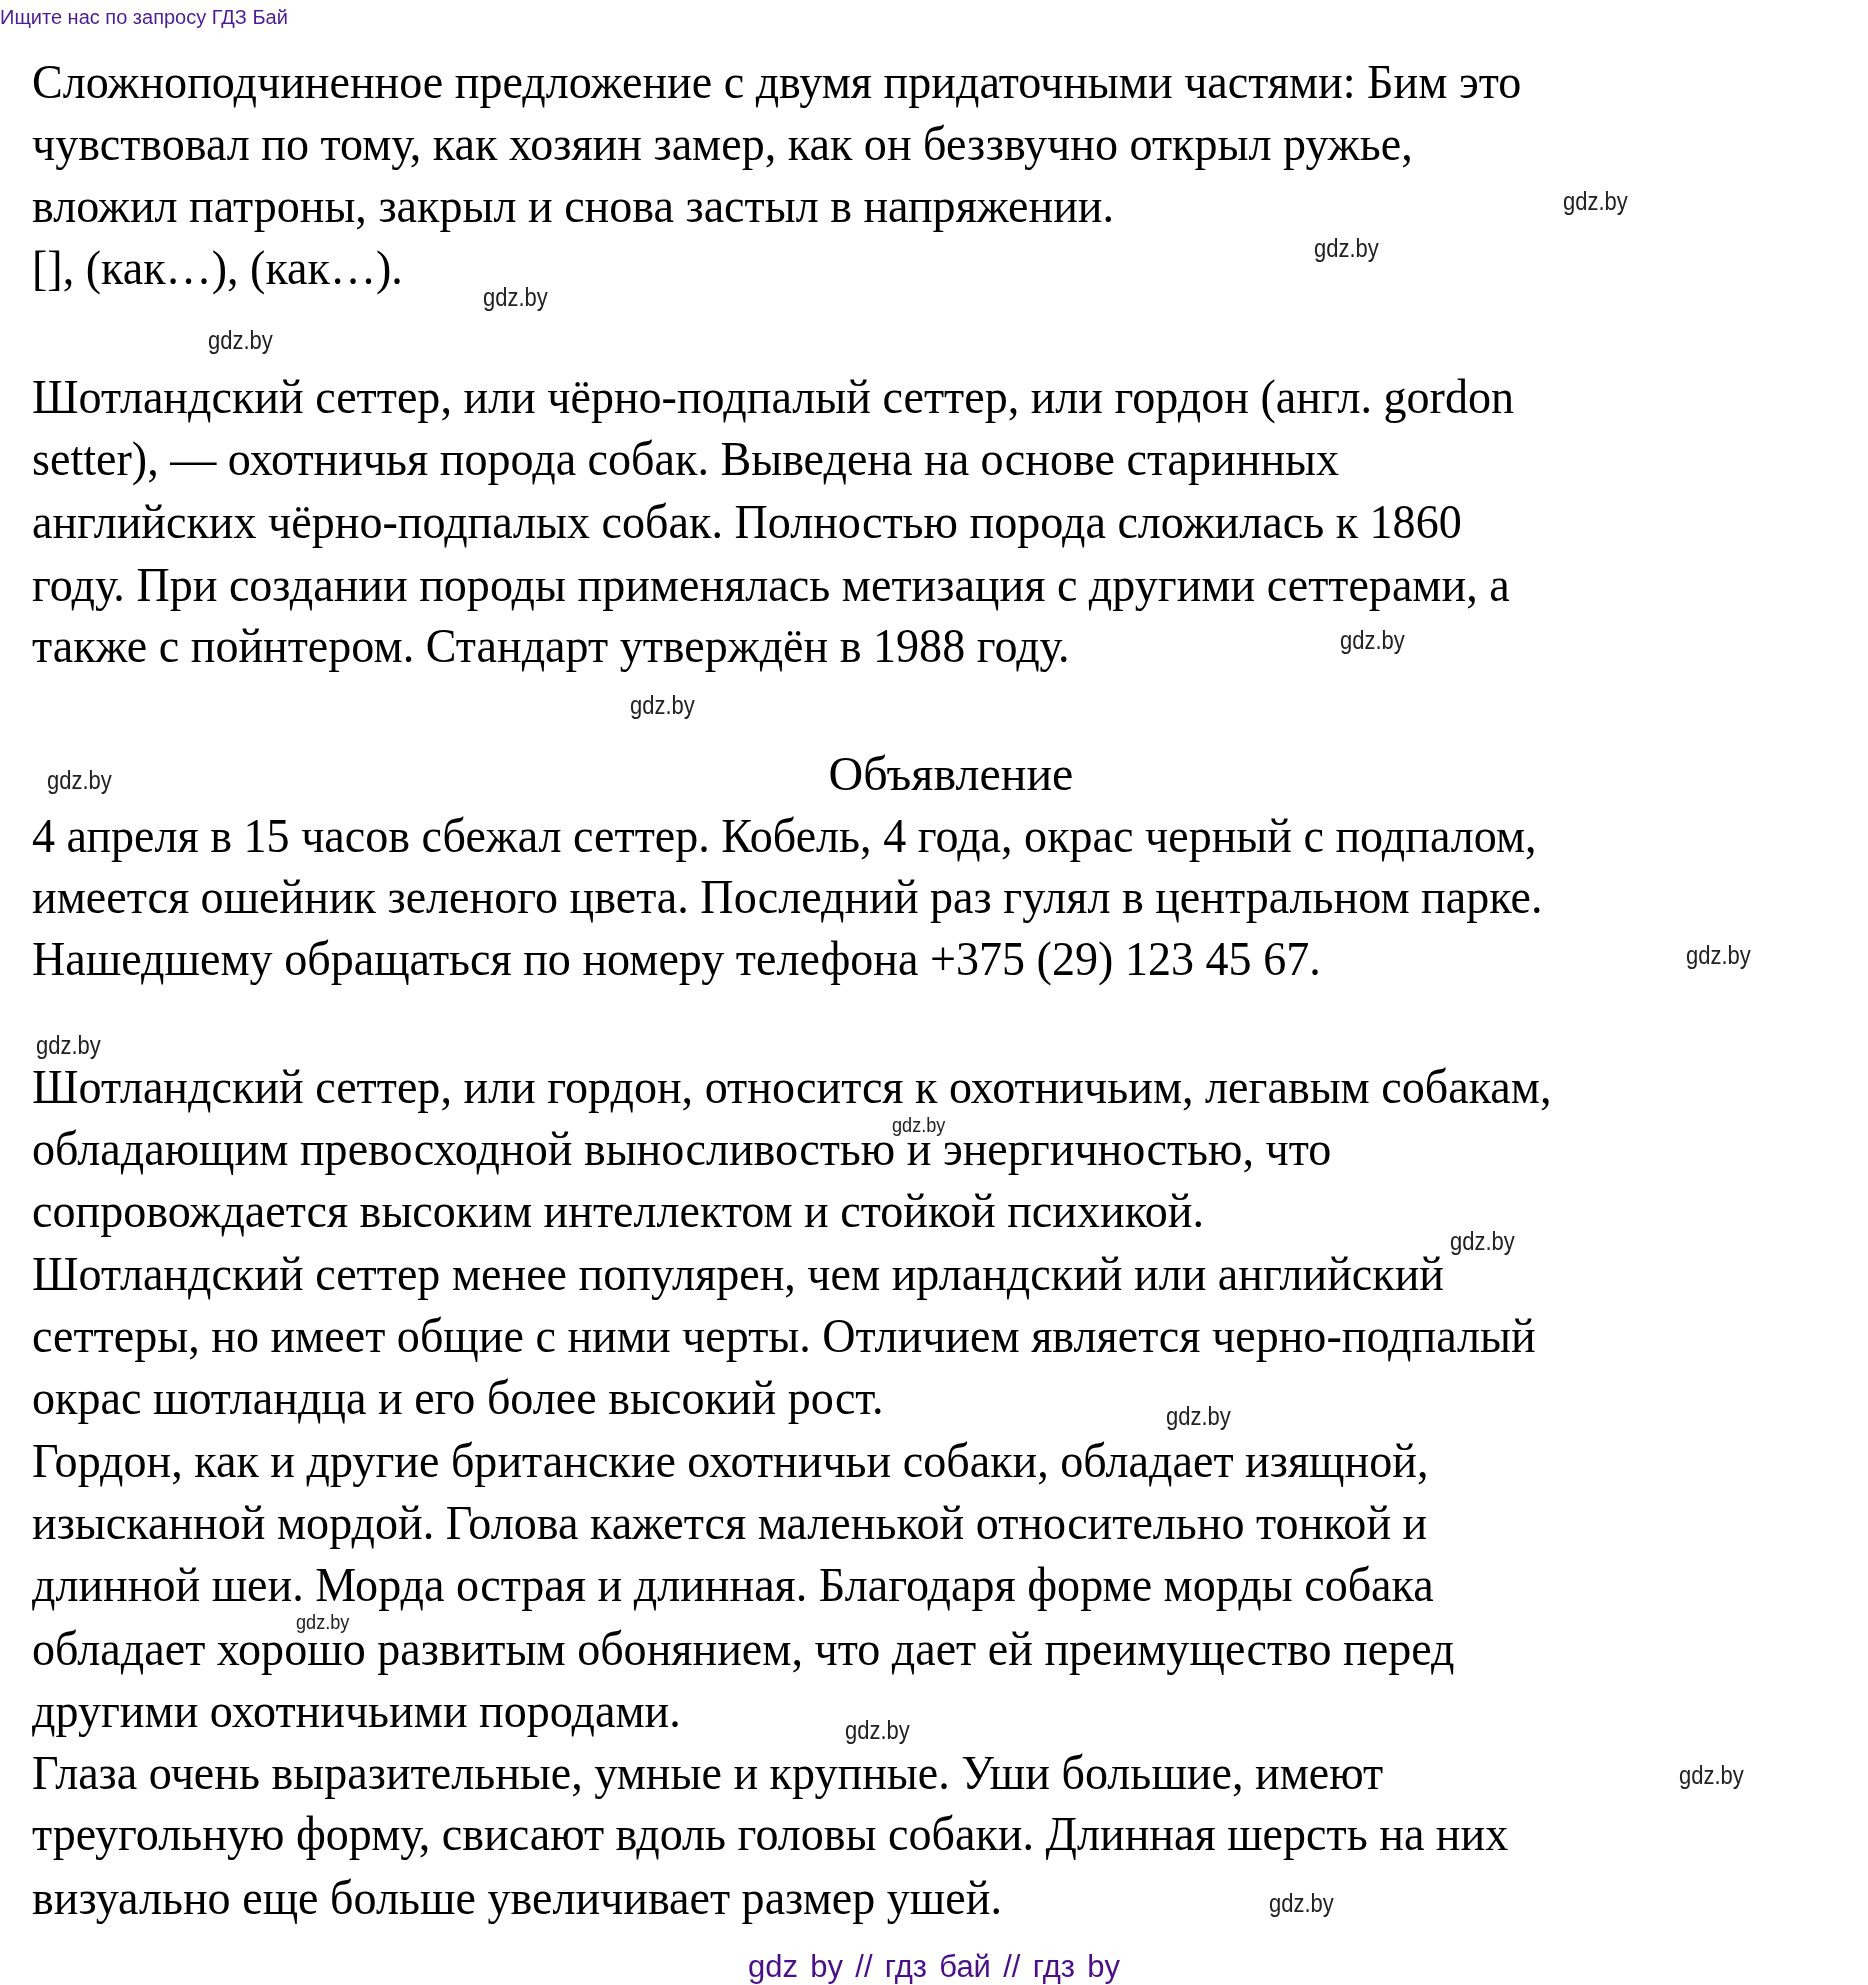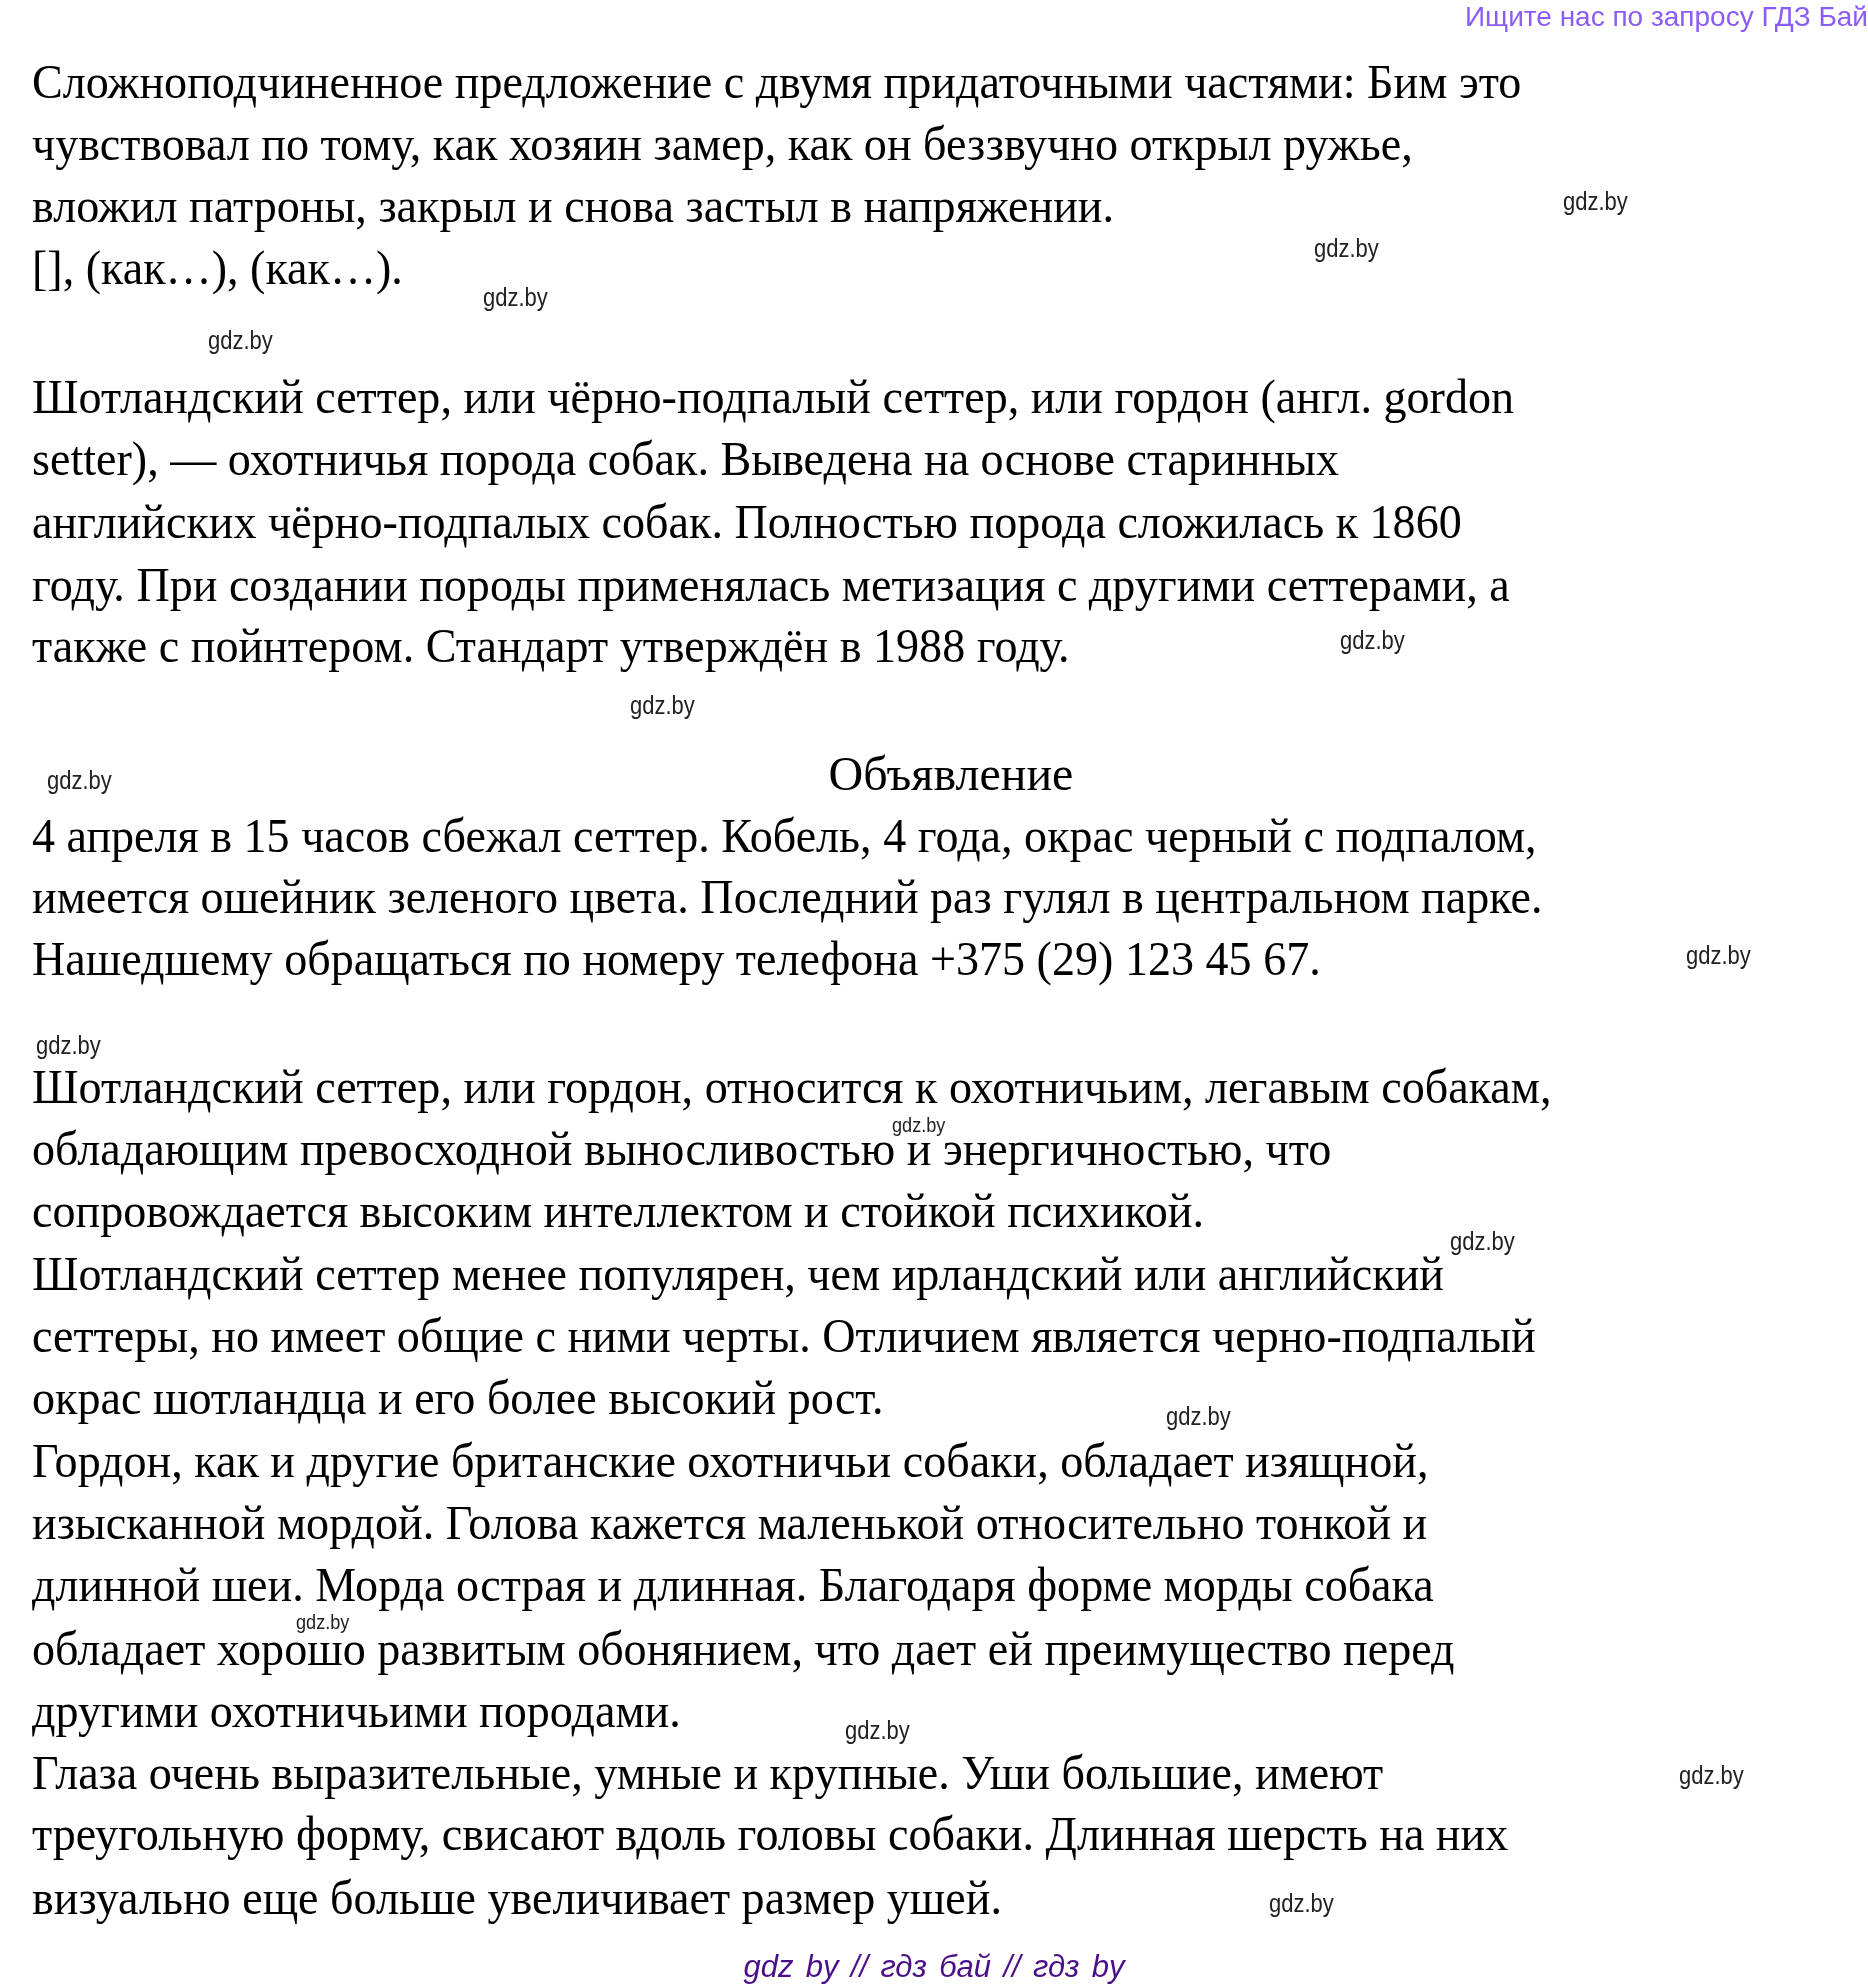--- a/index.html
+++ b/index.html
@@ -11,25 +11,25 @@
       width: 1868px;
       height: 1985px;
       position: relative;
       overflow: hidden;
     }
     .top-banner {
       position: absolute;
       left: 0;
       top: 0;
       width: 1868px;
-      text-align: right;
+      text-align: left;
       font-family: "Liberation Sans", sans-serif;
-      font-size: 28px;
+      font-size: 20px;
       line-height: 34px;
-      color: #8b5cf6;
+      color: #4c1d95;
     }
     .line {
       position: absolute;
       left: 32px;
       font-family: "Liberation Serif", serif;
       font-size: 48px;
       line-height: 56px;
       color: #000000;
       white-space: nowrap;
       transform-origin: left top;
@@ -62,21 +62,20 @@
       position: absolute;
       left: 0;
       top: 1949px;
       width: 1868px;
       text-align: center;
       font-family: "Liberation Sans", sans-serif;
       font-size: 31px;
       line-height: 36px;
       color: #4b0f87;
       word-spacing: 3.7px;
-      font-style: italic;
     }
   </style>
 </head>
 <body>
 
 <div class="top-banner">Ищите нас по запросу ГДЗ Бай</div>
 
 <div class="line" style="top:54px">Сложноподчиненное предложение с двумя придаточными частями: Бим это</div>
 <div class="line" style="top:116px">чувствовал по тому, как хозяин замер, как он беззвучно открыл ружье,</div>
 <div class="line" style="top:178px">вложил патроны, закрыл и снова застыл в напряжении.</div>

